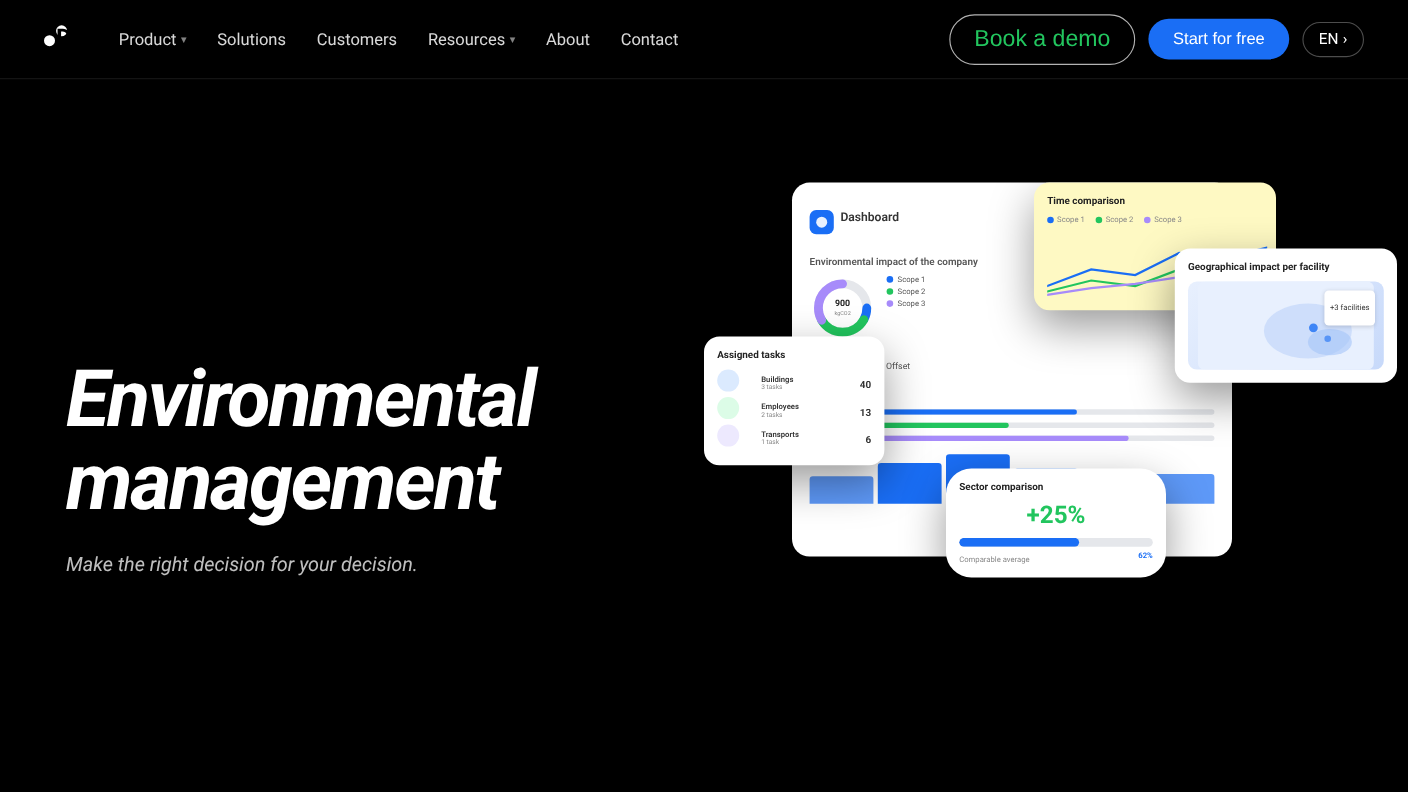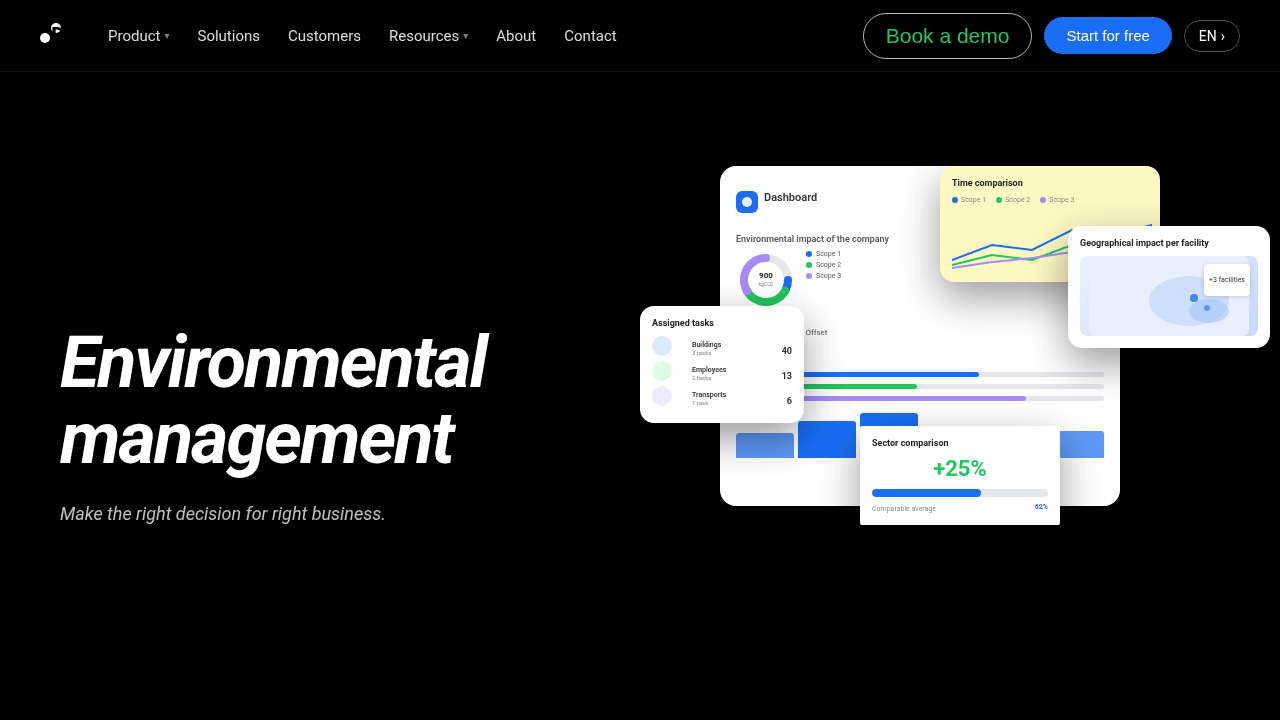--- a/index.html
+++ b/index.html
@@ -350,21 +350,21 @@
       padding: 12px;
       box-shadow: 0 15px 40px rgba(0,0,0,0.4);
     }
 
     .dash-sector {
       position: absolute;
       top: 280px;
       left: 200px;
       width: 200px;
       background: #fff;
-      border-radius: 2px;
+      border-radius: 23px;
       padding: 12px;
       box-shadow: 0 15px 40px rgba(0,0,0,0.4);
     }
 
     .dash-geo {
       position: absolute;
       top: 80px;
       right: -30px;
       width: 202px;
       background: #fff;
@@ -567,21 +567,21 @@
     </div>
   </div>
 </nav>
 
 <section class="hero">
   <div class="hero-content">
     <h1 class="hero-title">
       <span>Environmental</span><br>
       <span>management</span><br>
     </h1>
-    <p class="hero-subtitle">Make the right decision for right business.</p>
+    <p class="hero-subtitle">Make the right decision for your decision.</p>
   </div>
 
   <div class="hero-visual">
     <div class="dashboard-container">
 
       <div class="dash-main">
         <div class="dash-header">
           <div style="display:flex;align-items:flex-start;gap:6px;">
             <div class="dash-logo-small">
               <svg width="12" height="12" viewBox="0 0 12 12">
@@ -701,21 +701,21 @@
           <span class="task-count">6</span>
         </div>
       </div>
 
       <div class="dash-sector">
         <div class="card-title">Sector comparison</div>
         <div class="sector-value">+25%</div>
         <div class="sector-bar">
           <div class="sector-fill"></div>
         </div>
-        <div style="display:flex;justify-content:space-between;align-items:center;margin-top:4px;">
+        <div style="display:flex;justify-content:space-between;align-items:flex-start;margin-top:4px;">
           <div class="sector-avg">Comparable average</div>
           <div style="font-size:7px;font-weight:700;color:#1a6ef5;">62%</div>
         </div>
       </div>
 
       <div class="dash-time">
         <div class="card-title">Time comparison</div>
         <div class="time-labels">
           <div class="time-label">
             <div class="time-dot" style="background:#1a6ef5;"></div>

